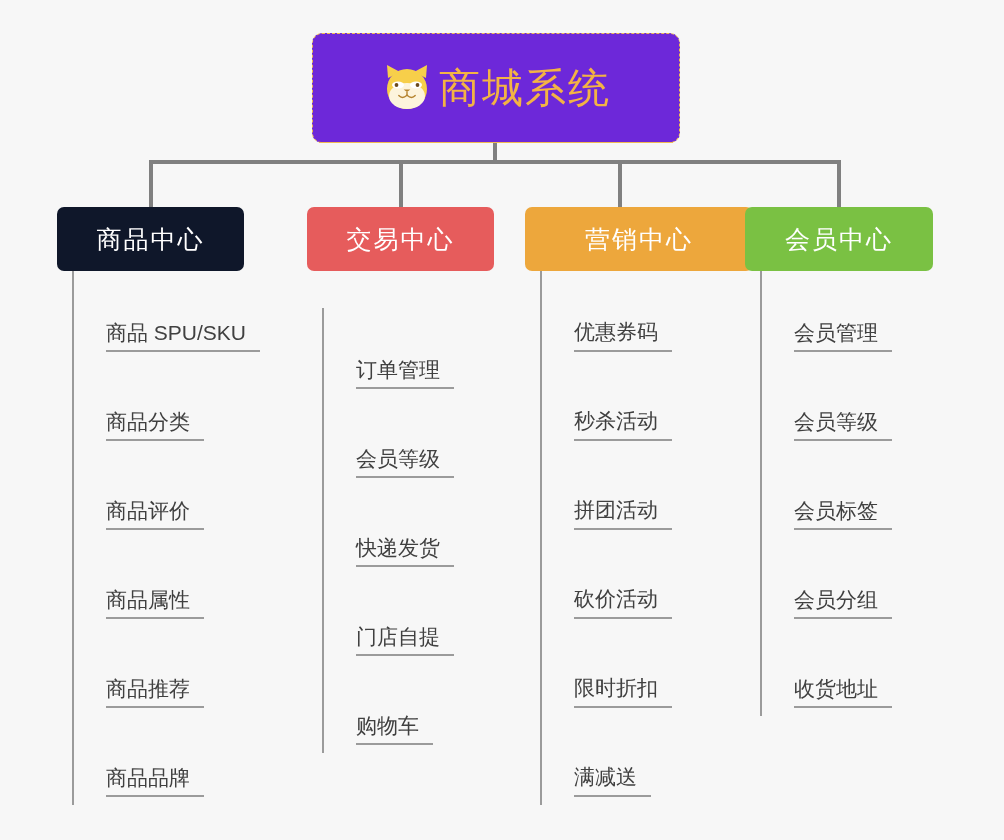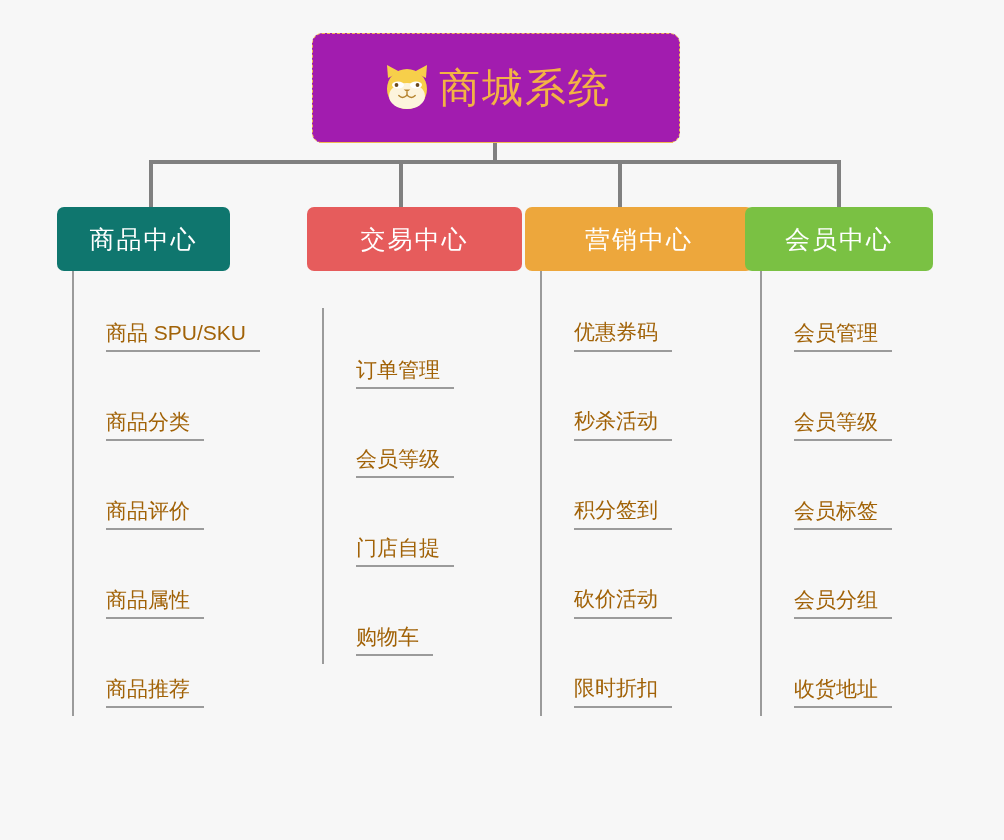--- a/index.html
+++ b/index.html
@@ -18,21 +18,21 @@
     overflow: hidden;
   }
 
   
   .root-card {
     position: absolute;
     left: 312px;
     top: 33px;
     width: 368px;
     height: 110px;
-    background: #a21caf;
+    background: #6d28d9;
     border: 1px dashed #f0b952;
     border-radius: 10px;
     display: flex;
     align-items: center;
     justify-content: center;
     gap: 6px;
   }
   .root-card::after {
     
     content: "";
@@ -92,21 +92,21 @@
     position: relative;
     height: 89px;
     display: flex;
     align-items: flex-end;
     border-left: 2px solid #9b9b9b;
     padding-left: 32px;
     padding-bottom: 8px;
   }
   .leaf-label {
     font-size: 21px;
-    color: #a16207;
+    color: #404040;
     white-space: nowrap;
     line-height: 1.1;
     border-bottom: 2px solid #9b9b9b;
     padding: 0 14px 6px 0;
     margin-left: -2px;
     position: relative;
     left: 2px;
   }
 </style>
 </head>
@@ -144,75 +144,84 @@
   <div class="conn conn-stem-root"></div>
   <div class="conn conn-hbar"></div>
   <div id="drops">
       <div class="conn conn-drop" style="left: 148.5px;"></div>
       <div class="conn conn-drop" style="left: 398.5px;"></div>
       <div class="conn conn-drop" style="left: 617.5px;"></div>
       <div class="conn conn-drop" style="left: 837px;"></div>
     </div>
 
   <div id="categories">
-      <div class="cat-box" style="left: 57px; width: 173px; background: #0f766e;">
+      <div class="cat-box" style="left: 57px; width: 187px; background: #0f172a;">
         <span>商品中心</span>
       </div>
       <div class="leaf-col" style="left: 72px;">
         <div class="leaf-item">
           <span class="leaf-label">商品 SPU/SKU</span>
         </div>
         <div class="leaf-item">
           <span class="leaf-label">商品分类</span>
         </div>
         <div class="leaf-item">
           <span class="leaf-label">商品评价</span>
         </div>
         <div class="leaf-item">
           <span class="leaf-label">商品属性</span>
         </div>
         <div class="leaf-item">
           <span class="leaf-label">商品推荐</span>
         </div>
-      </div>
-      <div class="cat-box" style="left: 307px; width: 215px; background: rgb(230, 92, 92);">
+        <div class="leaf-item">
+          <span class="leaf-label">商品品牌</span>
+        </div>
+      </div>
+      <div class="cat-box" style="left: 307px; width: 187px; background: rgb(230, 92, 92);">
         <span>交易中心</span>
       </div>
       <div class="leaf-col" style="left: 322px; margin-top: 37px;">
         <div class="leaf-item">
           <span class="leaf-label">订单管理</span>
         </div>
         <div class="leaf-item">
           <span class="leaf-label">会员等级</span>
+        </div>
+        <div class="leaf-item">
+          <span class="leaf-label">快递发货</span>
         </div>
         <div class="leaf-item">
           <span class="leaf-label">门店自提</span>
         </div>
         <div class="leaf-item">
           <span class="leaf-label">购物车</span>
         </div>
       </div>
       <div class="cat-box" style="left: 525px; width: 228px; background: rgb(237, 167, 60);">
         <span>营销中心</span>
       </div>
       <div class="leaf-col" style="left: 540px; font-family: Liberation Serif, serif;">
         <div class="leaf-item">
           <span class="leaf-label">优惠券码</span>
         </div>
         <div class="leaf-item">
           <span class="leaf-label">秒杀活动</span>
         </div>
         <div class="leaf-item">
-          <span class="leaf-label">积分签到</span>
+          <span class="leaf-label">拼团活动</span>
         </div>
         <div class="leaf-item">
           <span class="leaf-label">砍价活动</span>
         </div>
         <div class="leaf-item">
           <span class="leaf-label">限时折扣</span>
+        </div>
+        <div class="leaf-item">
+          <span class="leaf-label">满减送</span>
         </div>
       </div>
       <div class="cat-box" style="left: 745px; width: 188px; background: rgb(122, 193, 67);">
         <span>会员中心</span>
       </div>
       <div class="leaf-col" style="left: 760px;">
         <div class="leaf-item">
           <span class="leaf-label">会员管理</span>
         </div>
         <div class="leaf-item">

